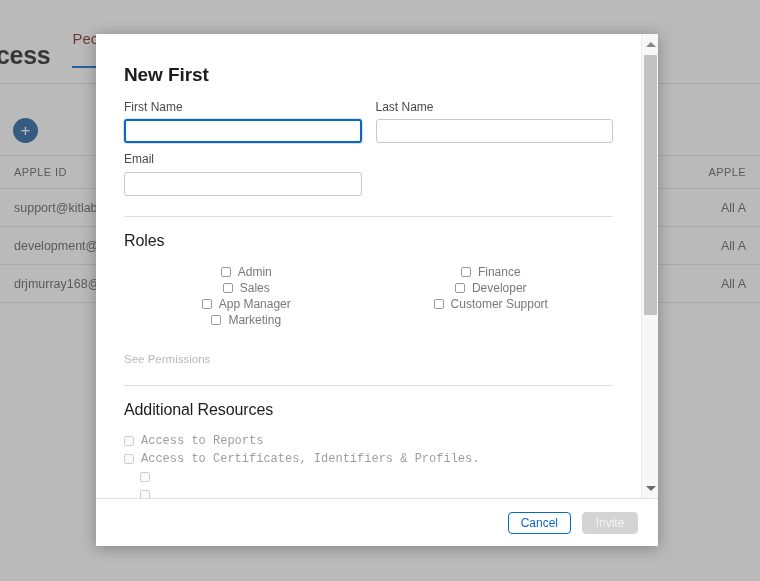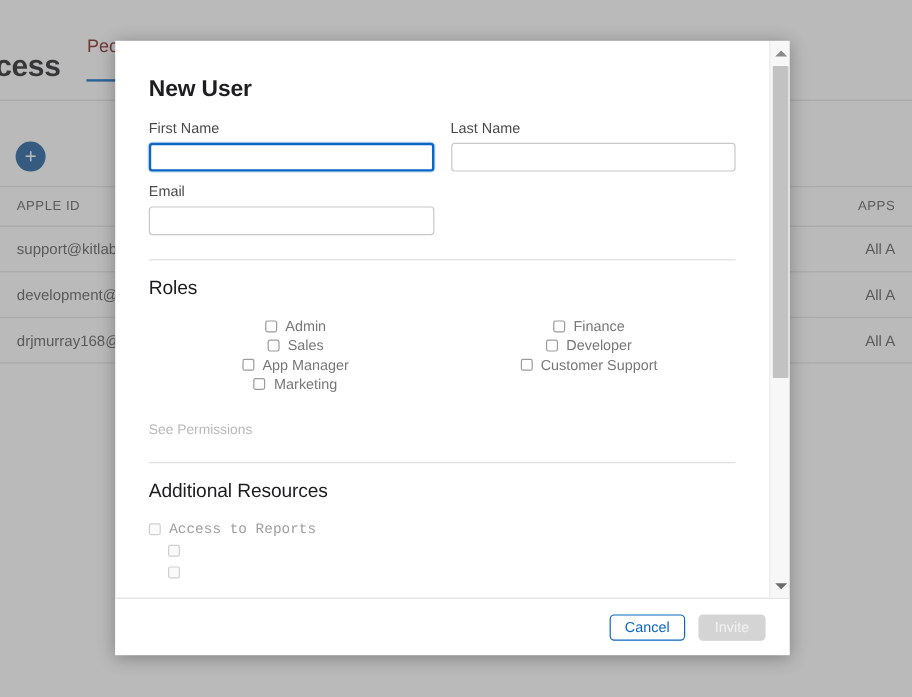--- a/index.html
+++ b/index.html
@@ -288,21 +288,21 @@
   </div>
   <div id="bg-header-rule"></div>
 
   <div id="bg-addbtn">
     <span>+</span>
   </div>
 
   <div id="bg-table">
     <div class="bg-row head">
       <span>APPLE ID</span>
-      <span class="c-right">APPS</span>
+      <span class="c-right">APPLE</span>
     </div>
     <div class="bg-row">
       <span>support@kitlabs.</span>
       <span class="c-right">All A</span>
     </div>
     <div class="bg-row">
       <span>development@ki</span>
       <span class="c-right">All A</span>
     </div>
     <div class="bg-row">
@@ -312,21 +312,21 @@
   </div>
 </div>
 
 <div id="dim-overlay"></div>
 
 <div id="modal">
 
   <div id="modal-scroll">
     <div id="modal-inner">
 
-      <h1 id="dlg-title">New User</h1>
+      <h1 id="dlg-title">New First</h1>
 
       <div class="field-row">
         <div class="field half">
           <label class="field-label">First Name</label>
           <input class="text-input focused" type="text" value="" style="">
         </div>
         <div class="field half">
           <label class="field-label">Last Name</label>
           <input class="text-input" type="text" value="" style="">
         </div>
@@ -379,20 +379,24 @@
       <div id="see-permissions">See Permissions</div>
 
       <div class="divider"></div>
 
       <h2 class="section-title">Additional Resources</h2>
 
       <div class="res-list">
         <div class="cb-row res-row">
           <span class="cbx faded"></span>
           <span class="cb-label faded">Access to Reports</span>
+        </div>
+        <div class="cb-row res-row">
+          <span class="cbx faded"></span>
+          <span class="cb-label faded">Access to Certificates, Identifiers &amp; Profiles.</span>
         </div>
         <div class="cb-row res-row indent">
           <span class="cbx faded"></span>
         </div>
         <div class="cb-row res-row indent">
           <span class="cbx faded"></span>
         </div>
 
       </div>
 

